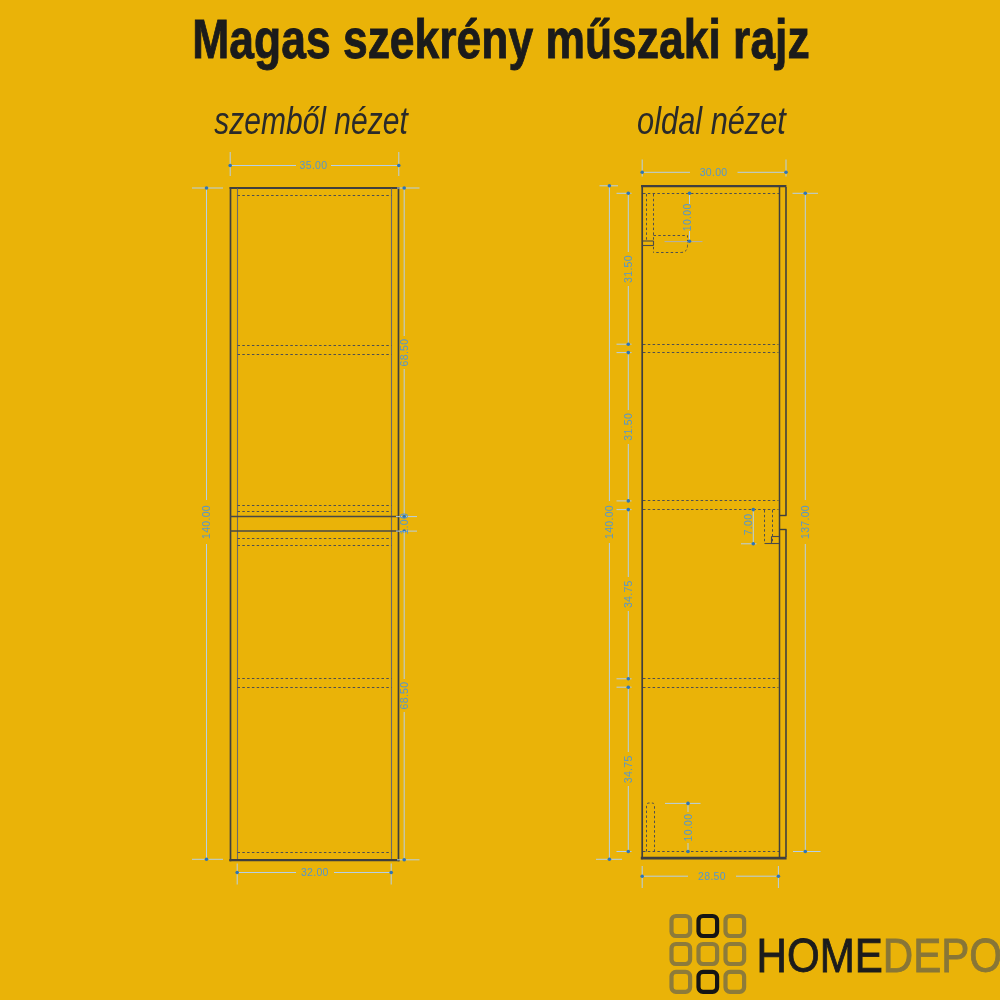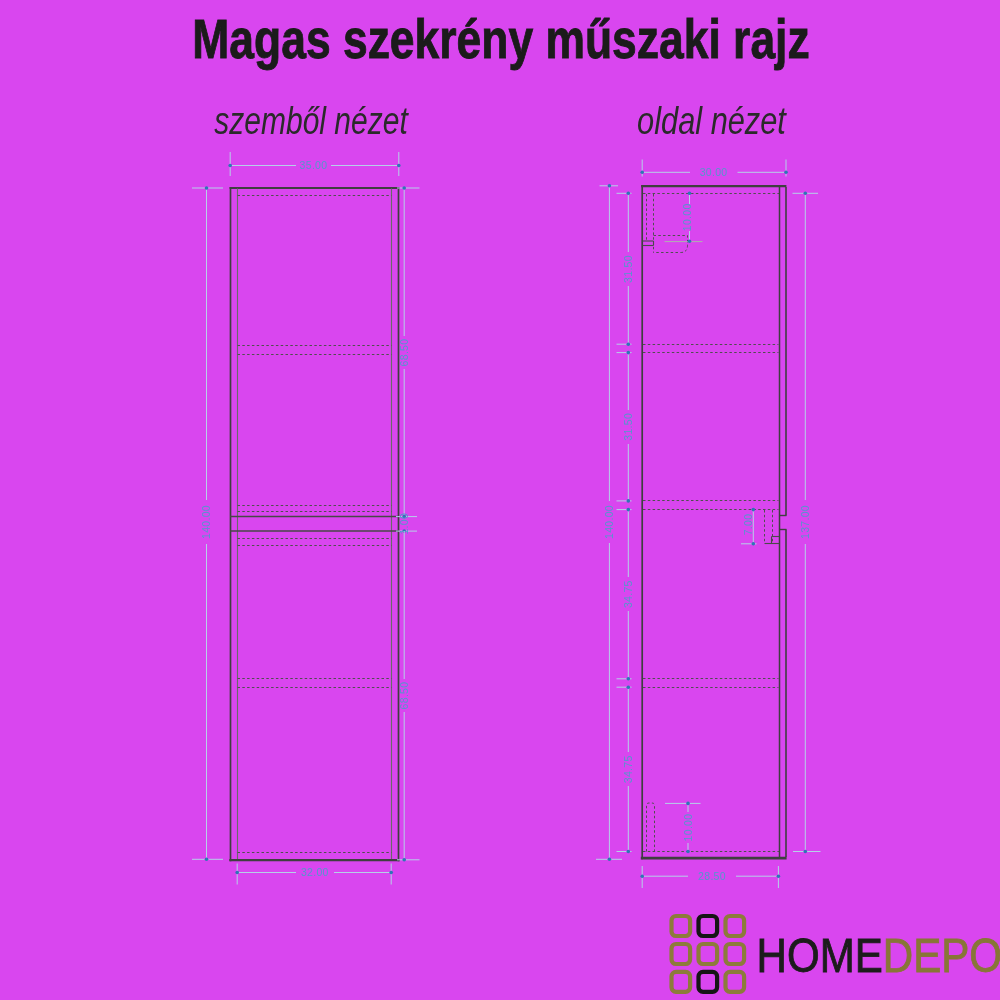--- a/index.html
+++ b/index.html
@@ -1,16 +1,16 @@
 <!DOCTYPE html>
 <html><head>
 <meta charset="utf-8">
 <style>
   html,body{margin:0;padding:0;background:#ffffff;}
-  #page{position:relative;width:1000px;height:1000px;background:#d946ef;overflow:hidden;}
+  #page{position:relative;width:1000px;height:1000px;background:#eab308;overflow:hidden;}
   svg text{font-family:"Liberation Sans",sans-serif;}
 </style>
 </head>
 <body>
 <div id="page">
 <svg width="1000" height="1000" viewBox="0 0 1000 1000">
 
 <g transform="translate(501 0) scale(0.808 1)">
         <text x="0" y="58.2" text-anchor="middle" font-size="55" font-weight="bold" fill="#1b1b1b" stroke="#1b1b1b" stroke-width="0.9">Magas szekrény műszaki rajz</text>
       </g>

